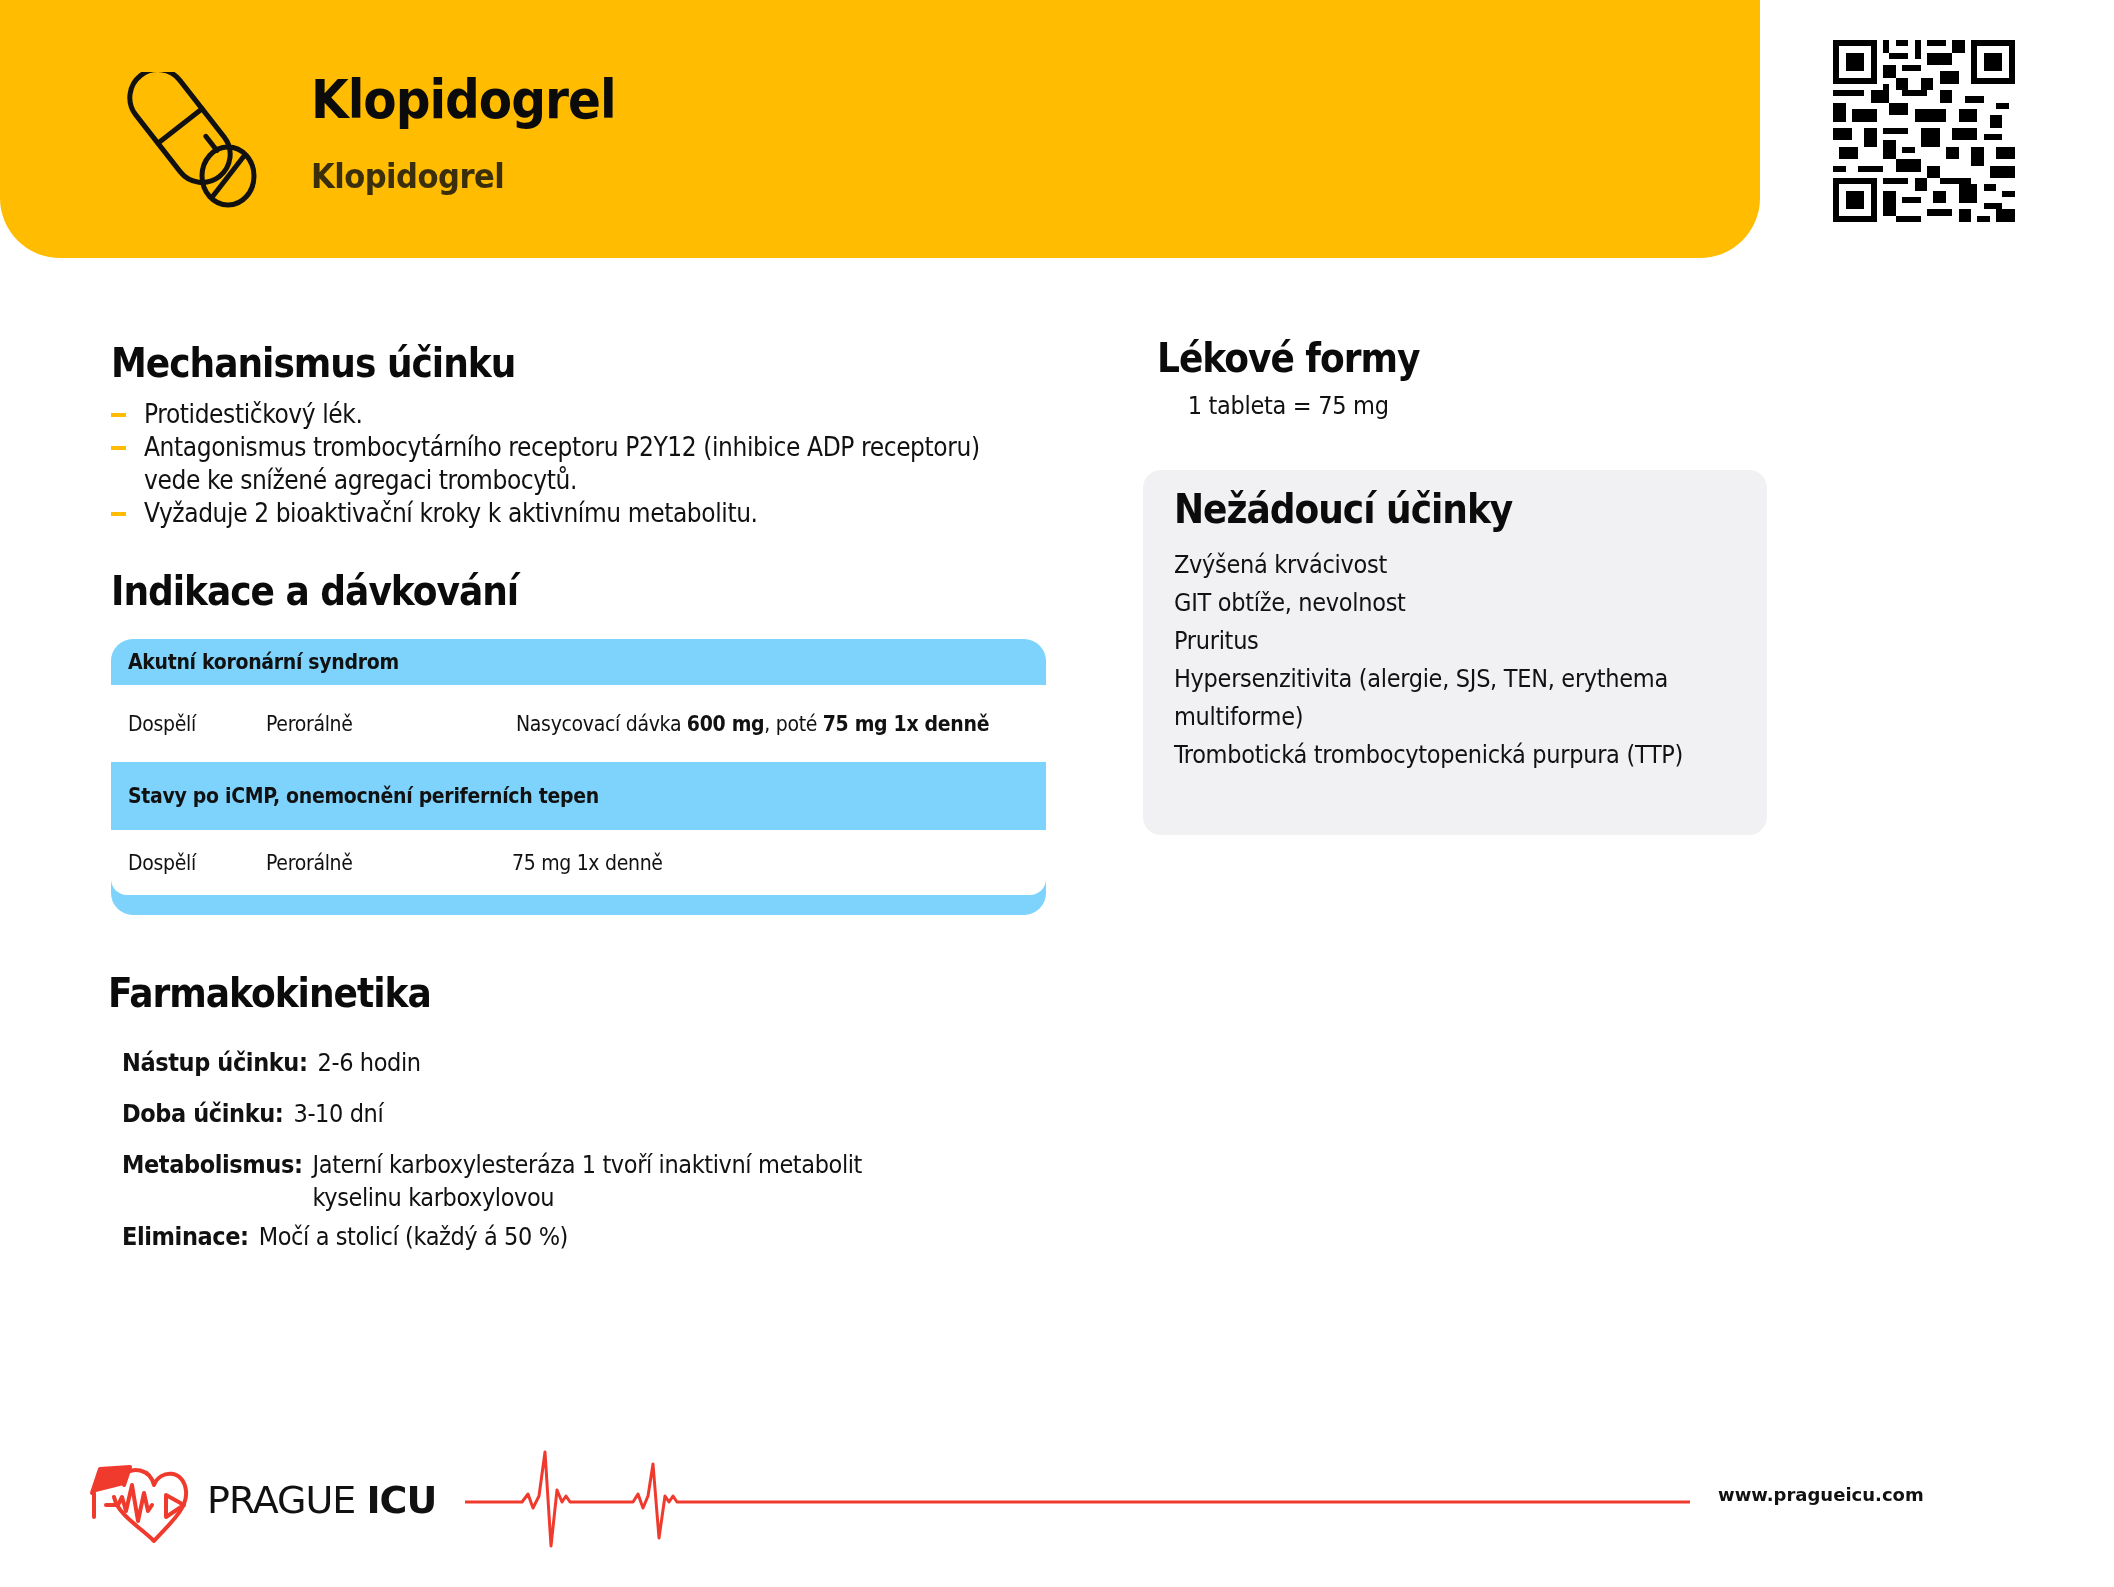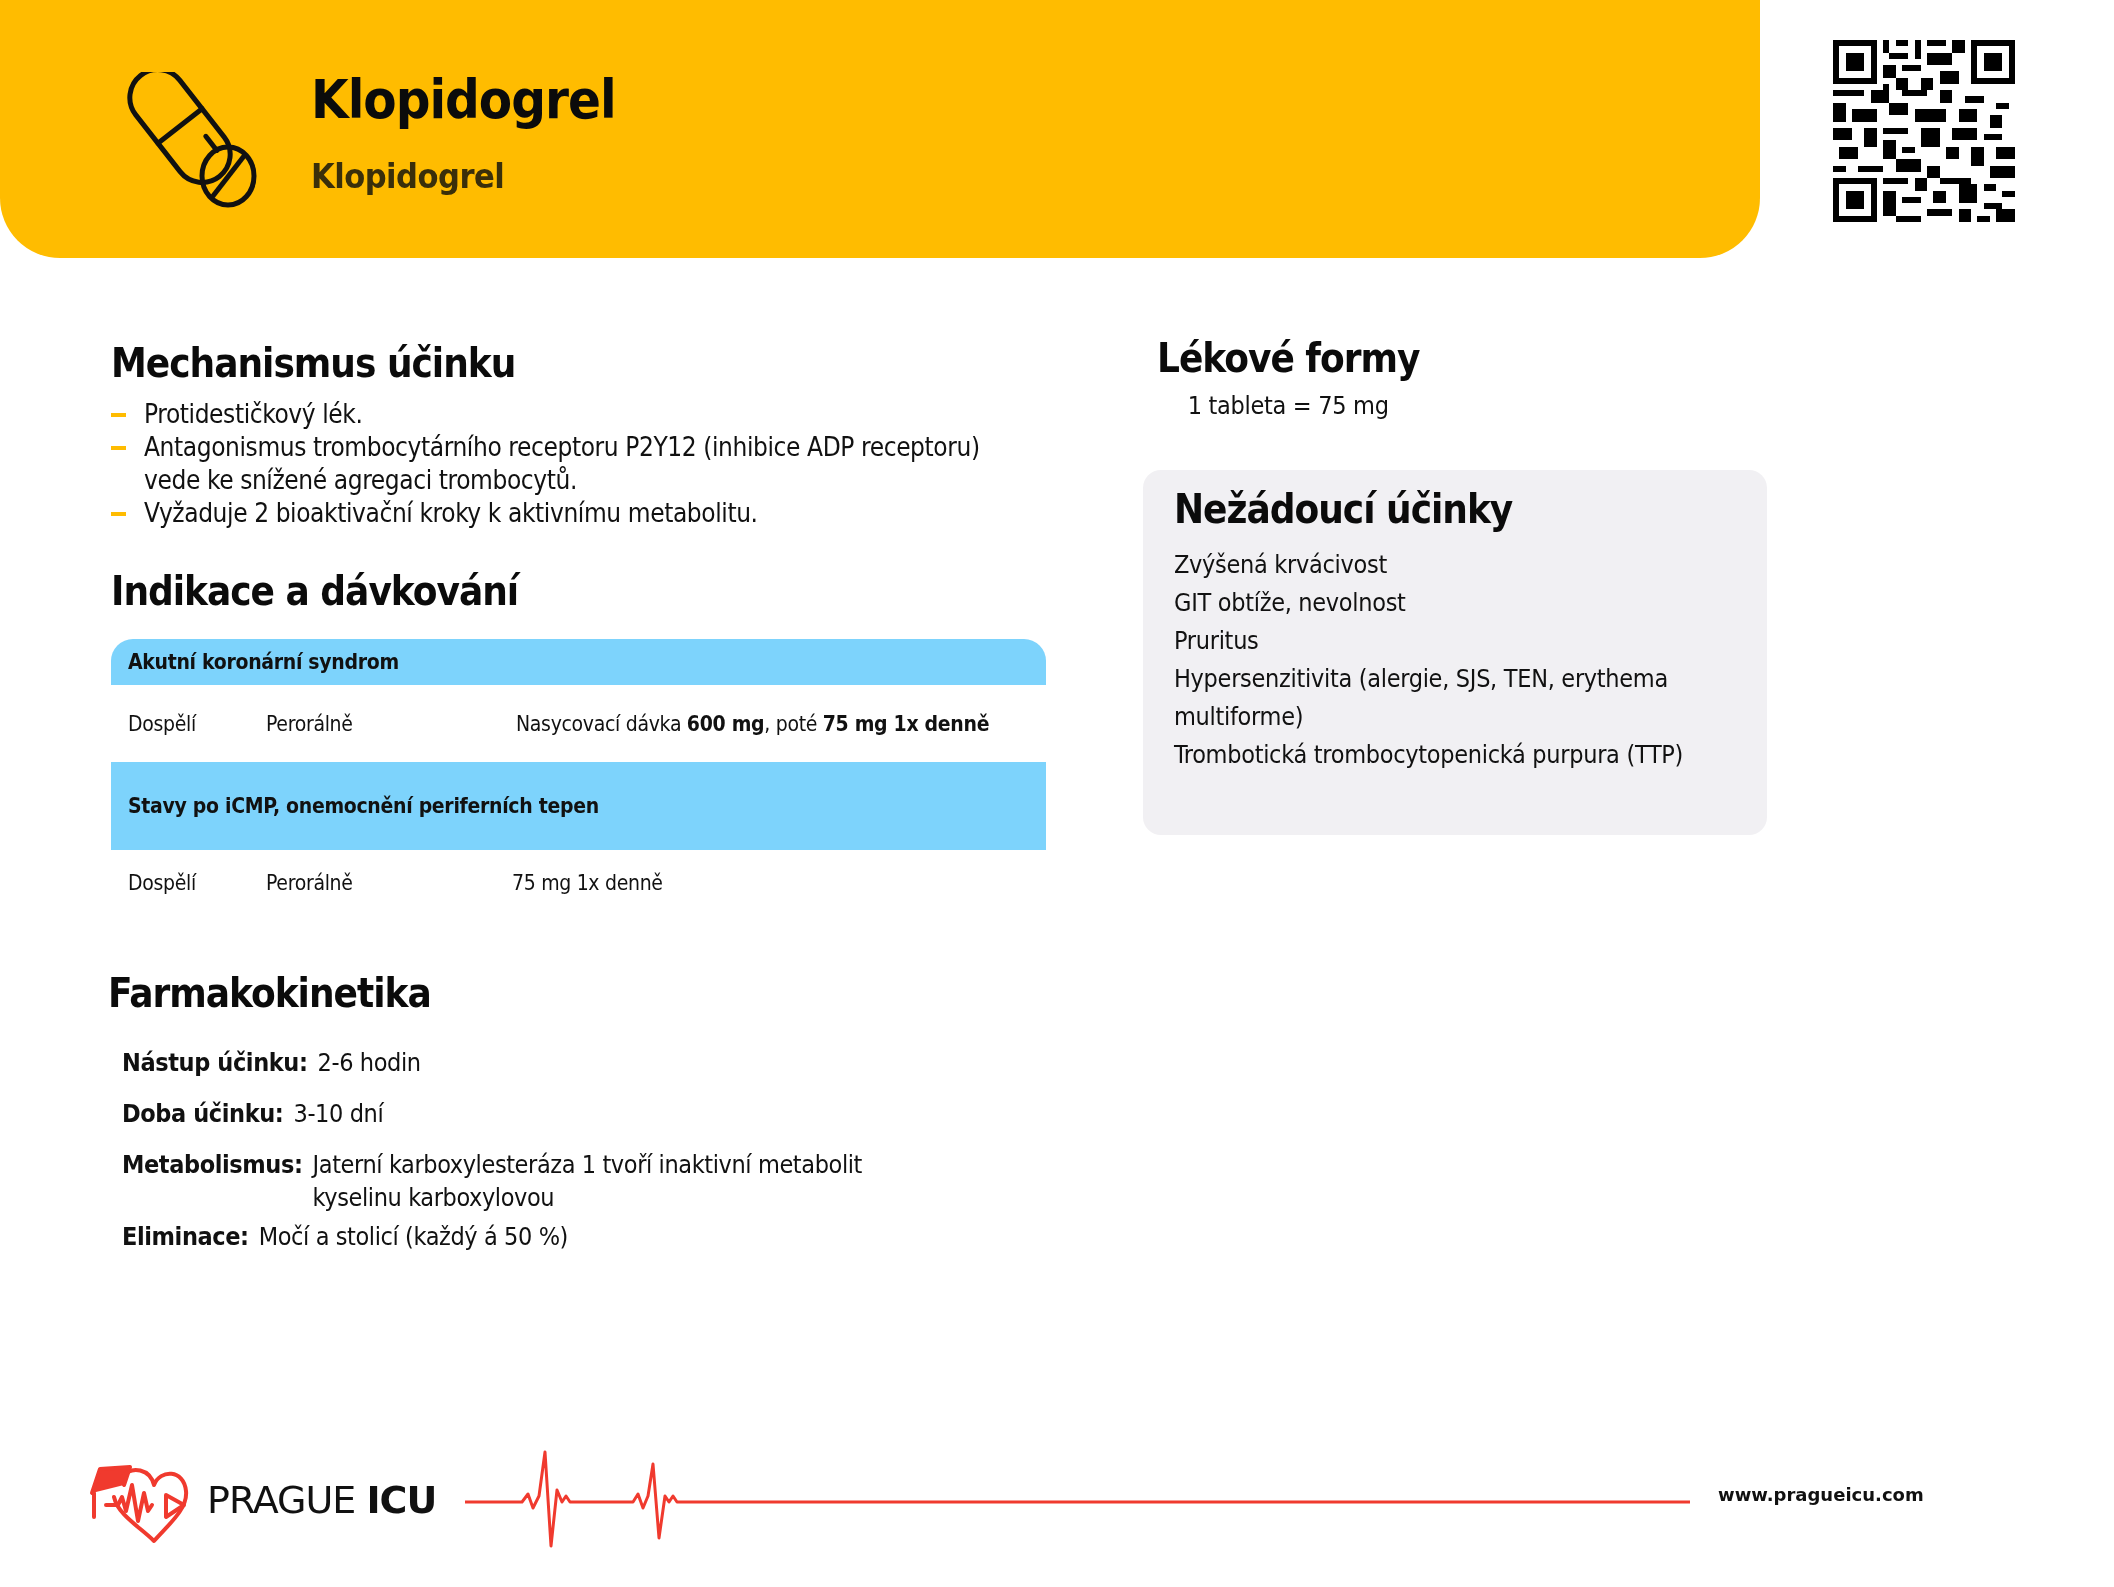--- a/index.html
+++ b/index.html
@@ -13,21 +13,21 @@
   .sec{position:absolute;}
   .mech{left:111px;top:340px;width:960px;}
   .bullets{list-style:none;margin:12px 0 0 0;padding:0;font-size:26px;line-height:33px;letter-spacing:-0.4px;}
   .bullets li{position:relative;padding-left:33px;}
   .bullets li .dash{position:absolute;left:0;top:15px;width:15px;height:4px;background:#FFBC00;}
   .indik{left:111px;top:568px;}
   .table{position:absolute;left:111px;top:639px;width:935px;height:276px;background:#7dd3fc;border-radius:22px;box-sizing:border-box;}
   .trow-h{height:46px;display:flex;align-items:center;padding-left:17px;font-size:21px;font-weight:bold;letter-spacing:-0.3px;color:#111;}
   .trow{background:#fff;height:77px;display:flex;align-items:center;font-size:21px;letter-spacing:-0.3px;}
   .trow.second{height:65px;border-radius:0 0 16px 16px;}
-  .trow-h.second{height:88px;}
+  .trow-h.second{height:68px;}
   .c1{width:138px;padding-left:17px;}
   .c2{width:250px;}
   .c3{flex:1;}
   .pk{left:108px;top:970px;width:900px;}
   .pk-rows{margin-top:30px;font-size:25px;letter-spacing:-0.4px;padding-left:14px;}
   .pk-row{display:flex;margin-bottom:18px;line-height:33px;}
   .pk-row .lbl{font-weight:bold;margin-right:10px;white-space:nowrap;}
   .pk-row.tight{margin-bottom:6px;}
   .forms{left:1157px;top:335px;}
   .forms .val{font-size:25px;margin-top:10px;letter-spacing:-0.3px;text-align:center;}

